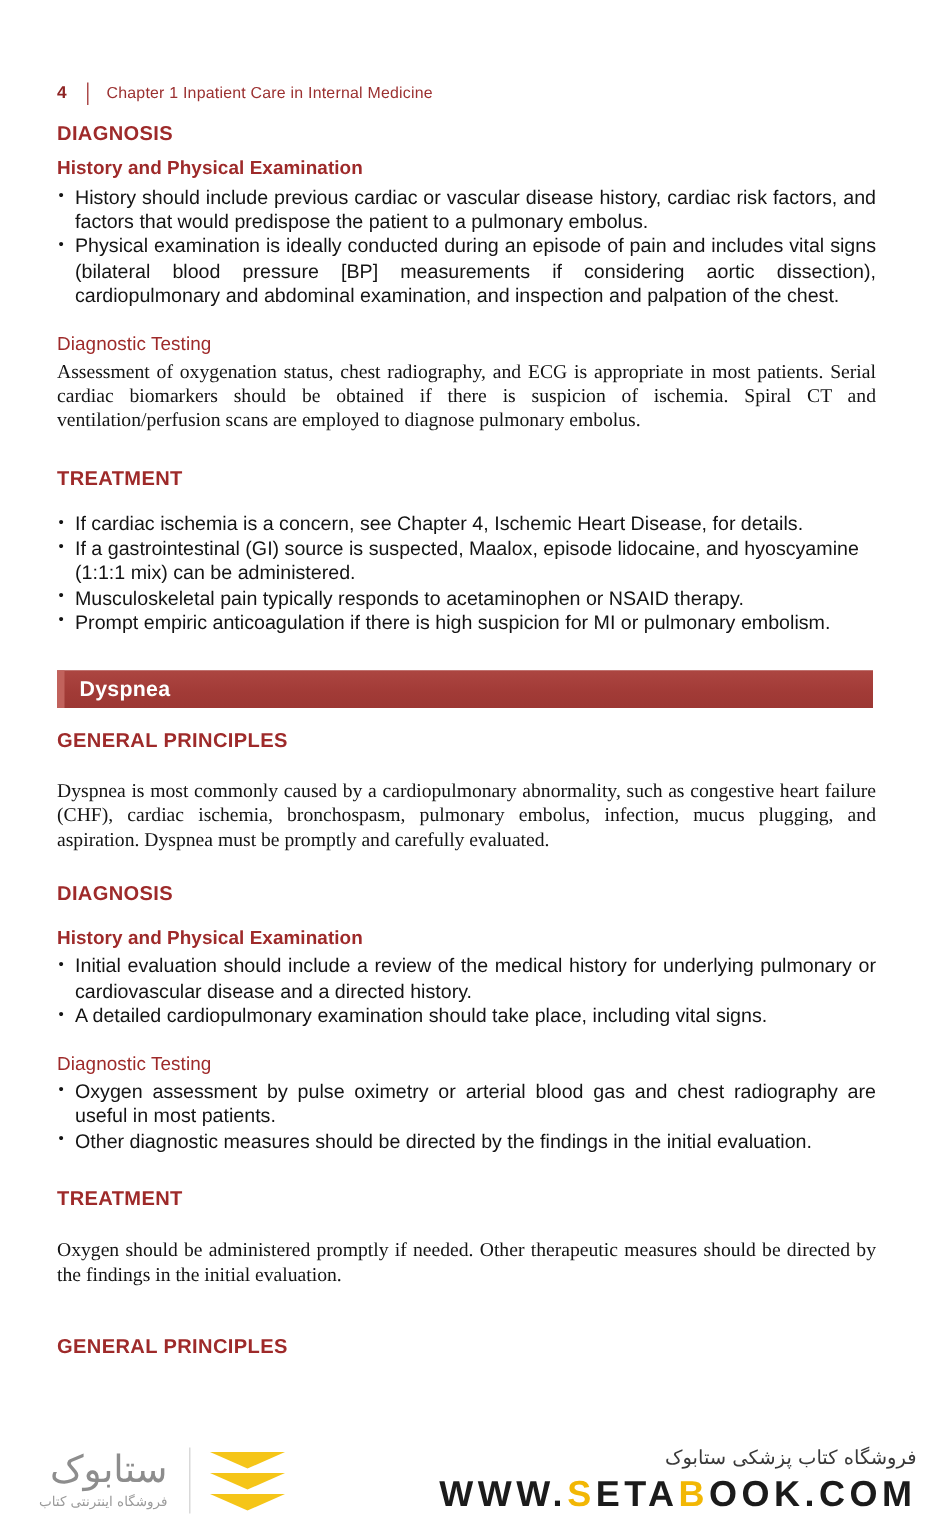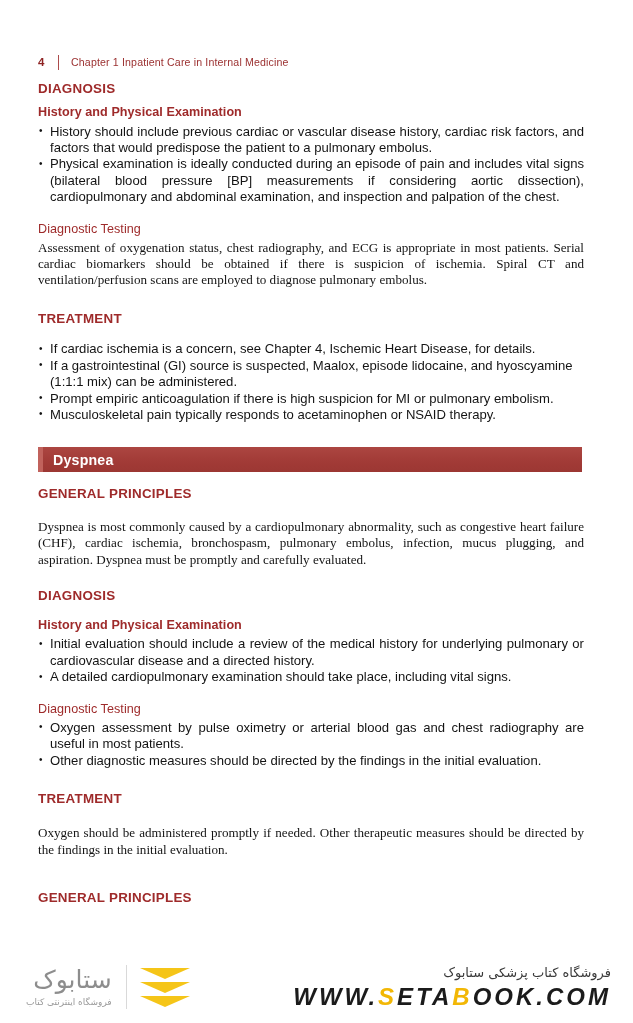--- a/index.html
+++ b/index.html
@@ -233,21 +233,20 @@
     line-height: 1.5;
   }
   .footer-url {
     font-family: "Liberation Sans", sans-serif;
     font-weight: bold;
     font-size: 24px;
     letter-spacing: 3px;
     color: #1b1b1b;
     line-height: 1.15;
     margin-top: 0;
-    font-style: italic;
   }
   .footer-url .hl { color: #f2b705; }
 </style>
 </head>
 <body>
 
 <div class="page">
 
   <div class="content">
 
@@ -270,22 +269,22 @@
     <div class="h-level3">Diagnostic Testing</div>
     <p class="para">Assessment of oxygenation status, chest radiography, and ECG is appropriate in most patients. Serial cardiac biomarkers should be obtained if there is suspicion of ischemia. Spiral CT and ventilation/perfusion scans are employed to diagnose pulmonary embolus.</p>
 
     <div class="sp-22"></div>
 
     <div class="h-level1">TREATMENT</div>
     <div class="sp-6"></div>
     <ul class="bullets">
       <li>If cardiac ischemia is a concern, see Chapter 4, Ischemic Heart Disease, for details.</li>
       <li>If a gastrointestinal (GI) source is suspected, Maalox, episode lidocaine, and hyoscyamine (1:1:1 mix) can be administered.</li>
+      <li>Musculoskeletal pain typically responds to acetaminophen or NSAID therapy.</li>
       <li>Prompt empiric anticoagulation if there is high suspicion for MI or pulmonary embolism.</li>
-      <li>Musculoskeletal pain typically responds to acetaminophen or NSAID therapy.</li>
     </ul>
 
     <div class="sp-24"></div>
 
     <div class="banner">
       <span class="banner-title">Dyspnea</span>
     </div>
 
     <div class="sp-14"></div>
 

